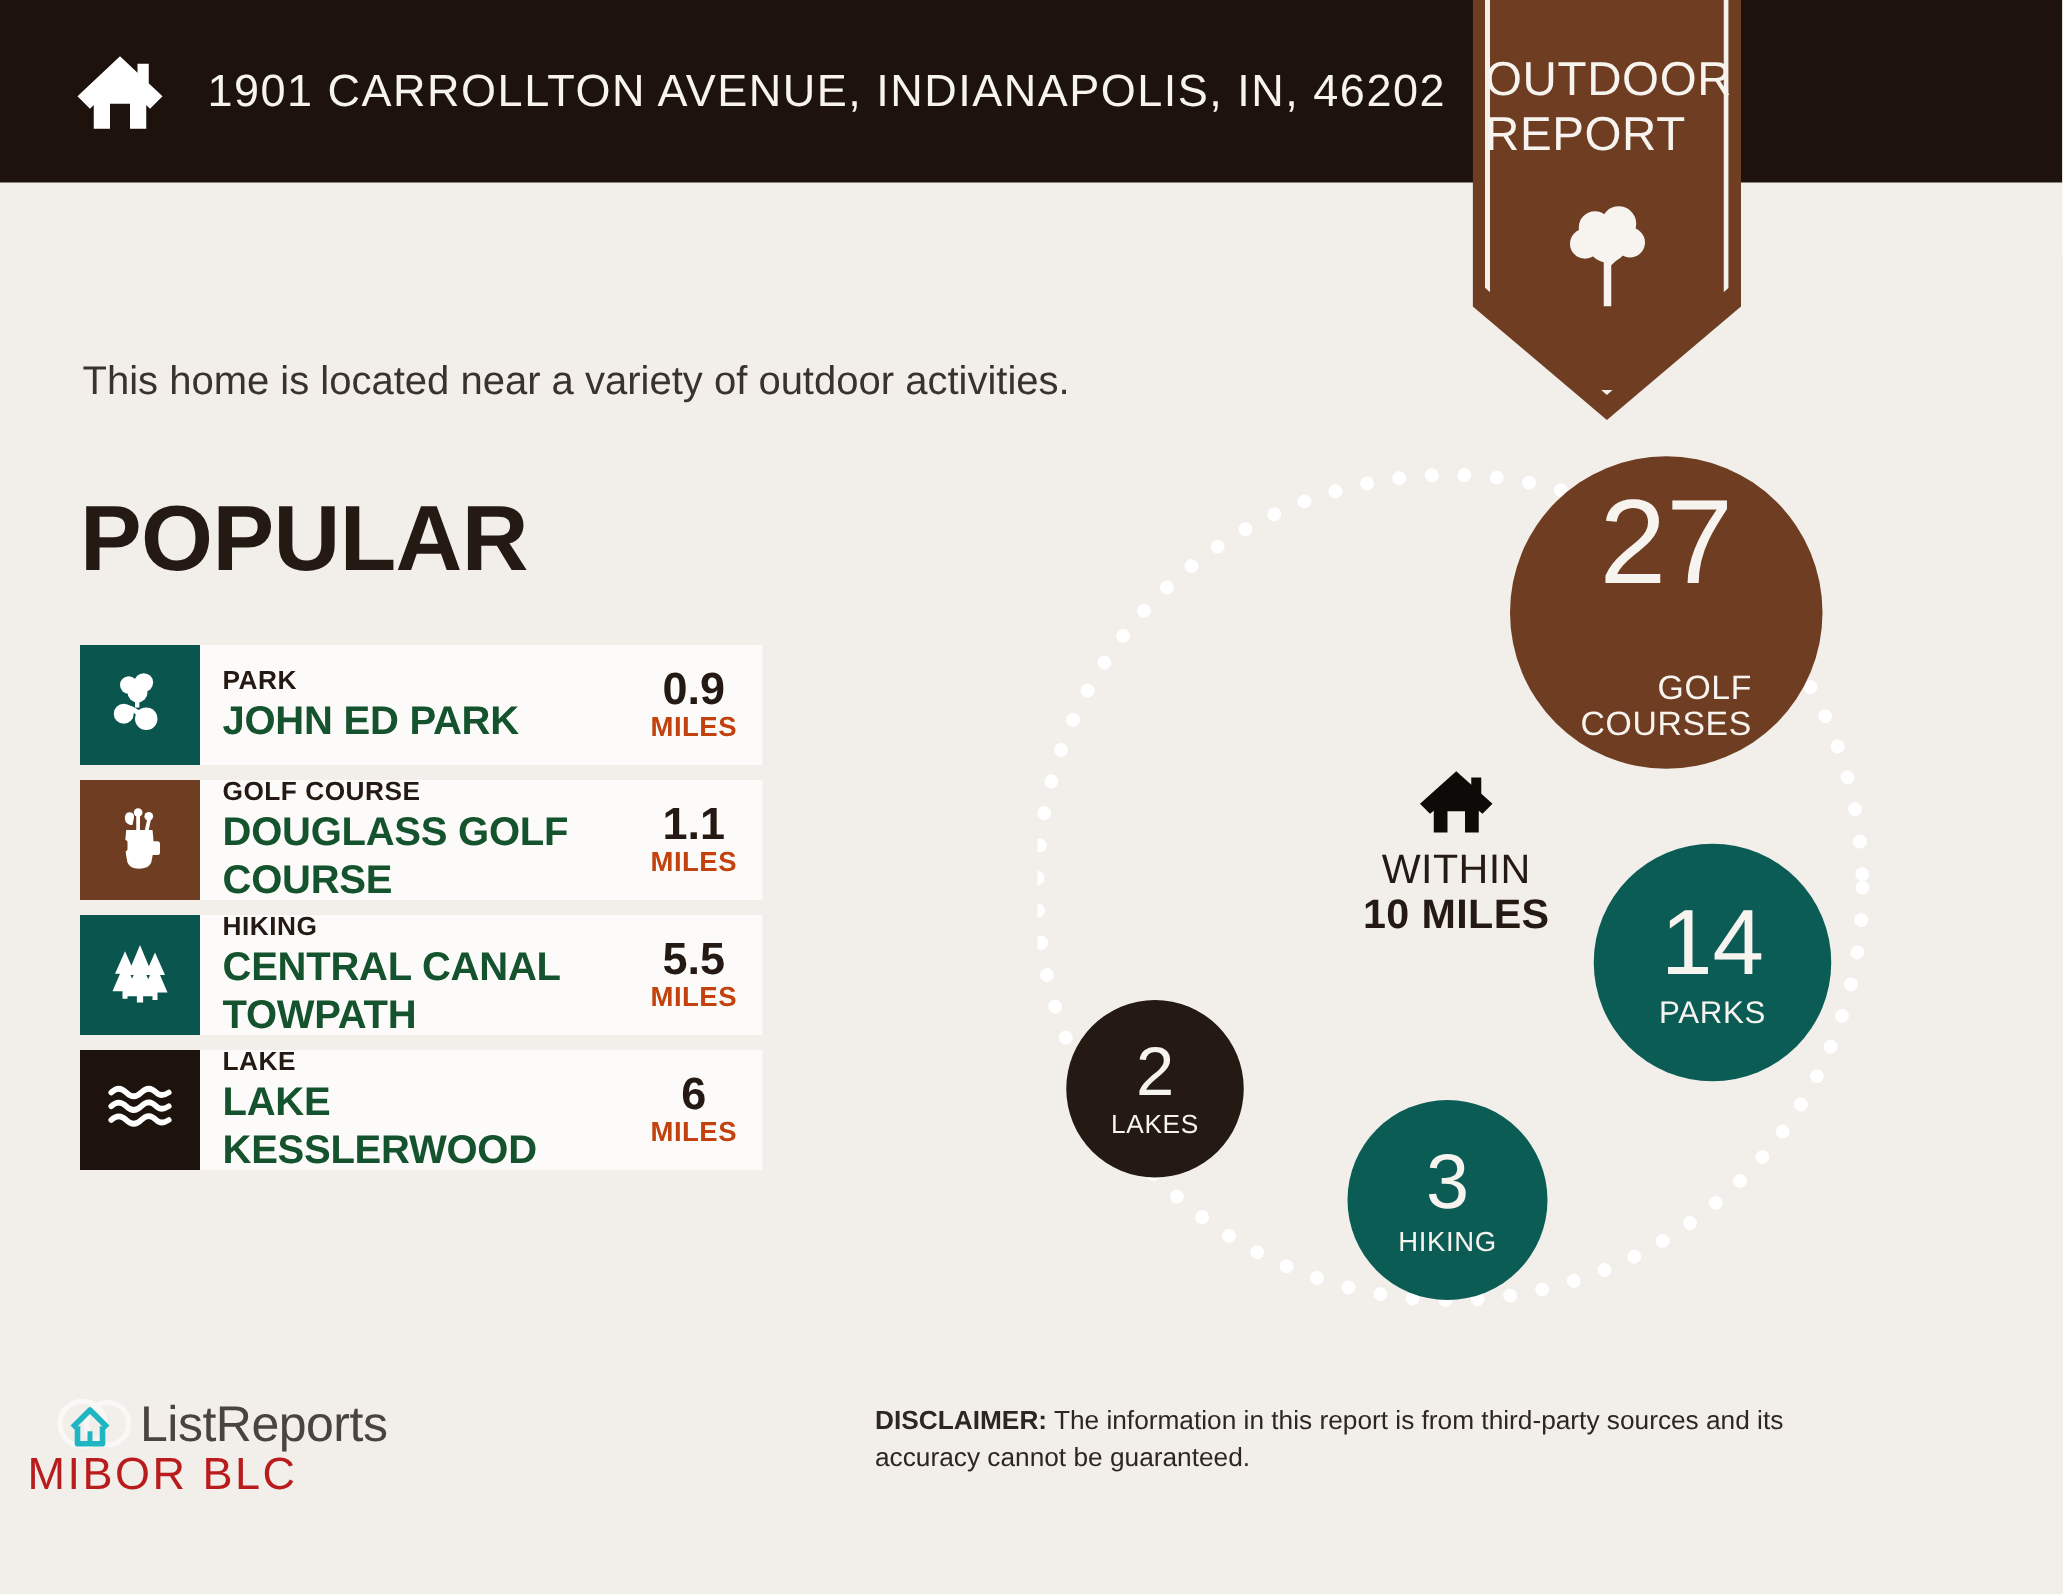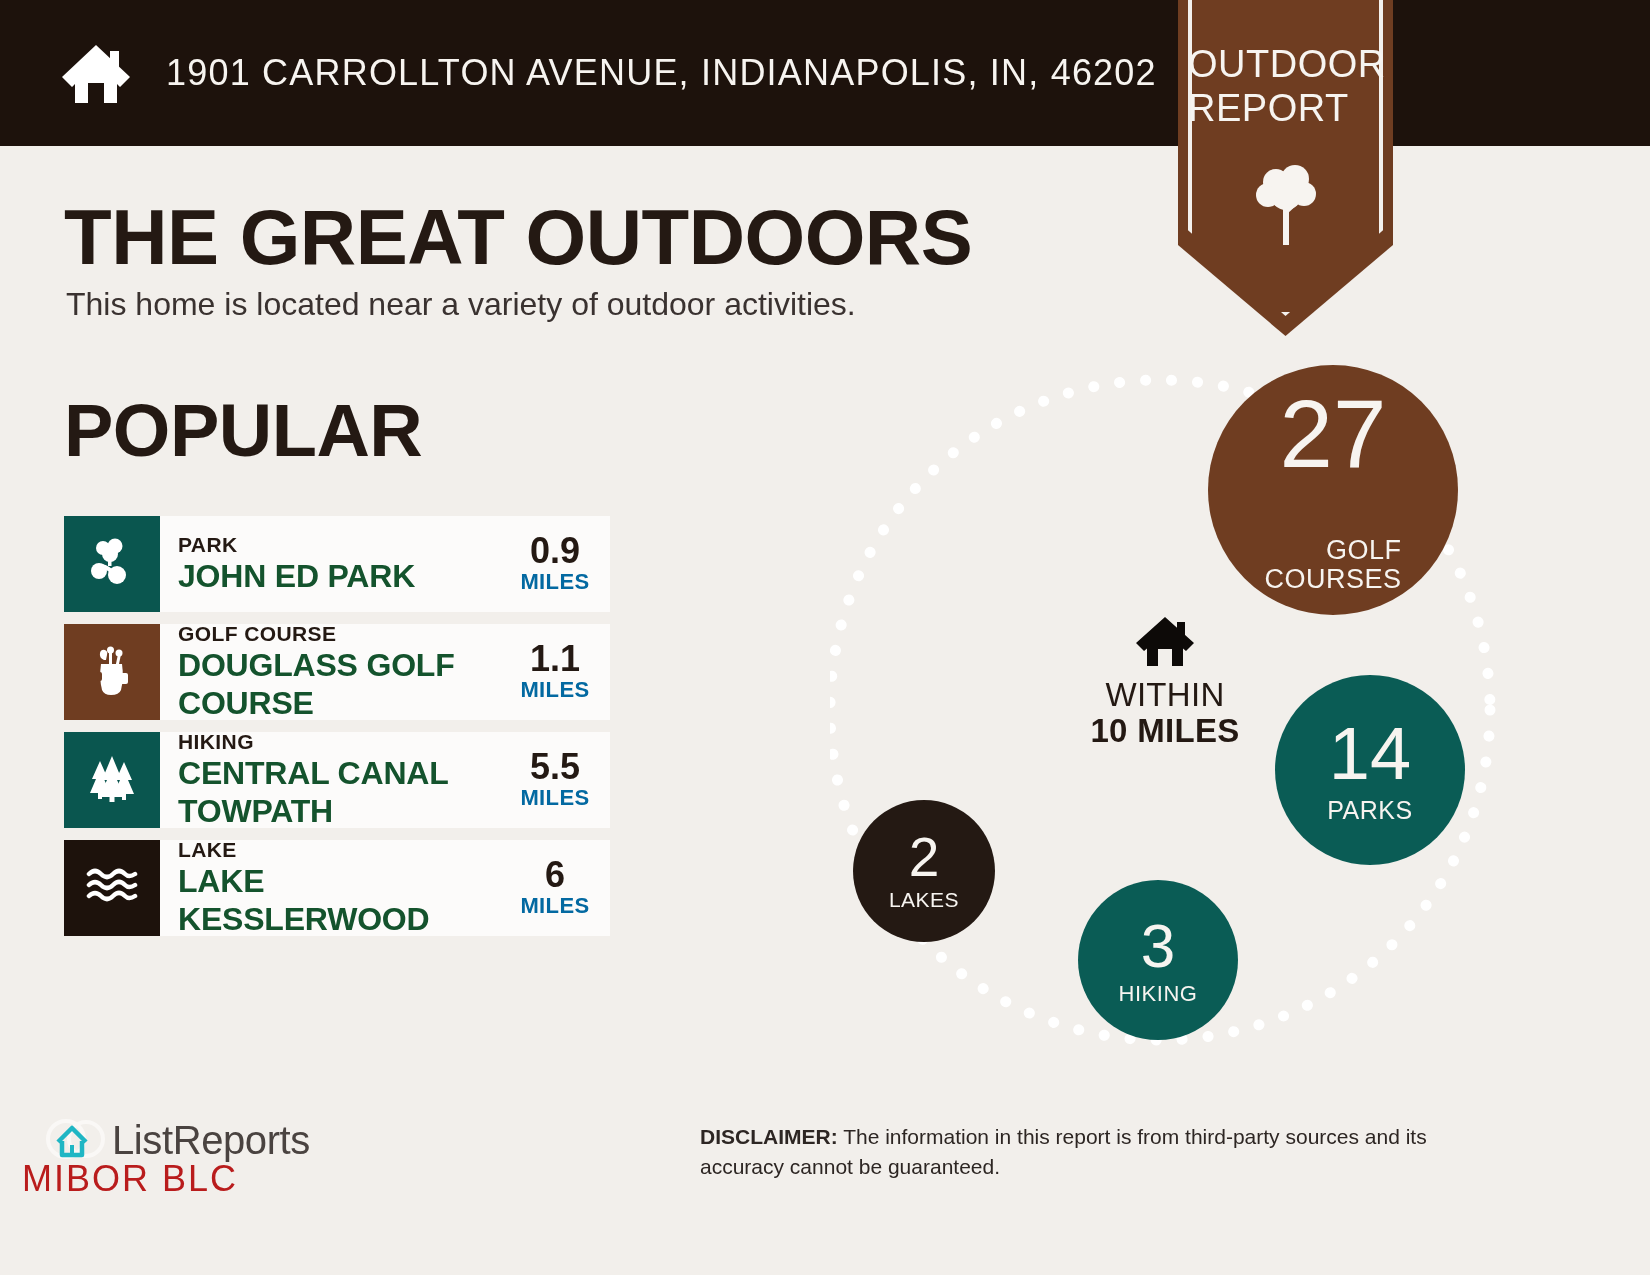--- a/index.html
+++ b/index.html
@@ -113,21 +113,21 @@
   }
   .row-name{
     font-size:32px; font-weight:bold; color:#14532d;
     letter-spacing:-.2px; line-height:38px;
   }
   .row-dist{
     text-align:center; min-width:82px;
     display:flex; flex-direction:column; align-items:center; justify-content:center;
   }
   .dist-num{ font-size:36px; font-weight:bold; color:#241913; line-height:36px; }
-  .dist-unit{ font-size:22px; font-weight:bold; color:#0369a1; letter-spacing:.4px; }
+  .dist-unit{ font-size:22px; font-weight:bold; color:#c2410c; letter-spacing:.4px; }
 
   
   #bubble-area{
     position:absolute; left:830px; top:355px;
     width:700px; height:715px;
   }
   #dotted-ring{
     position:absolute; left:0; top:0;
     width:700px; height:715px;
   }
@@ -236,21 +236,20 @@
         <circle cx="14" cy="35" r="12"></circle>
         <circle cx="50" cy="34" r="12"></circle>
         <circle cx="32" cy="34" r="16"></circle>
         <rect x="29" y="40" width="6" height="45"></rect>
         <path d="M32 52 L20 40 L23 37 L32 46 Z"></path>
         <path d="M32 50 L44 38 L47 41 L32 55 Z"></path>
       </g>
     </svg>
   </span>
 
-  <div id="hero-title">THE GREAT OUTDOORS</div>
   <div id="hero-sub">This home is located near a variety of outdoor activities.</div>
 
   <div id="popular-heading">POPULAR</div>
 
   <div id="list">
 
     <div class="row">
       <div class="row-tile tile-teal">
         <span>
           <svg width="50" height="50" viewBox="0 0 50 50">

